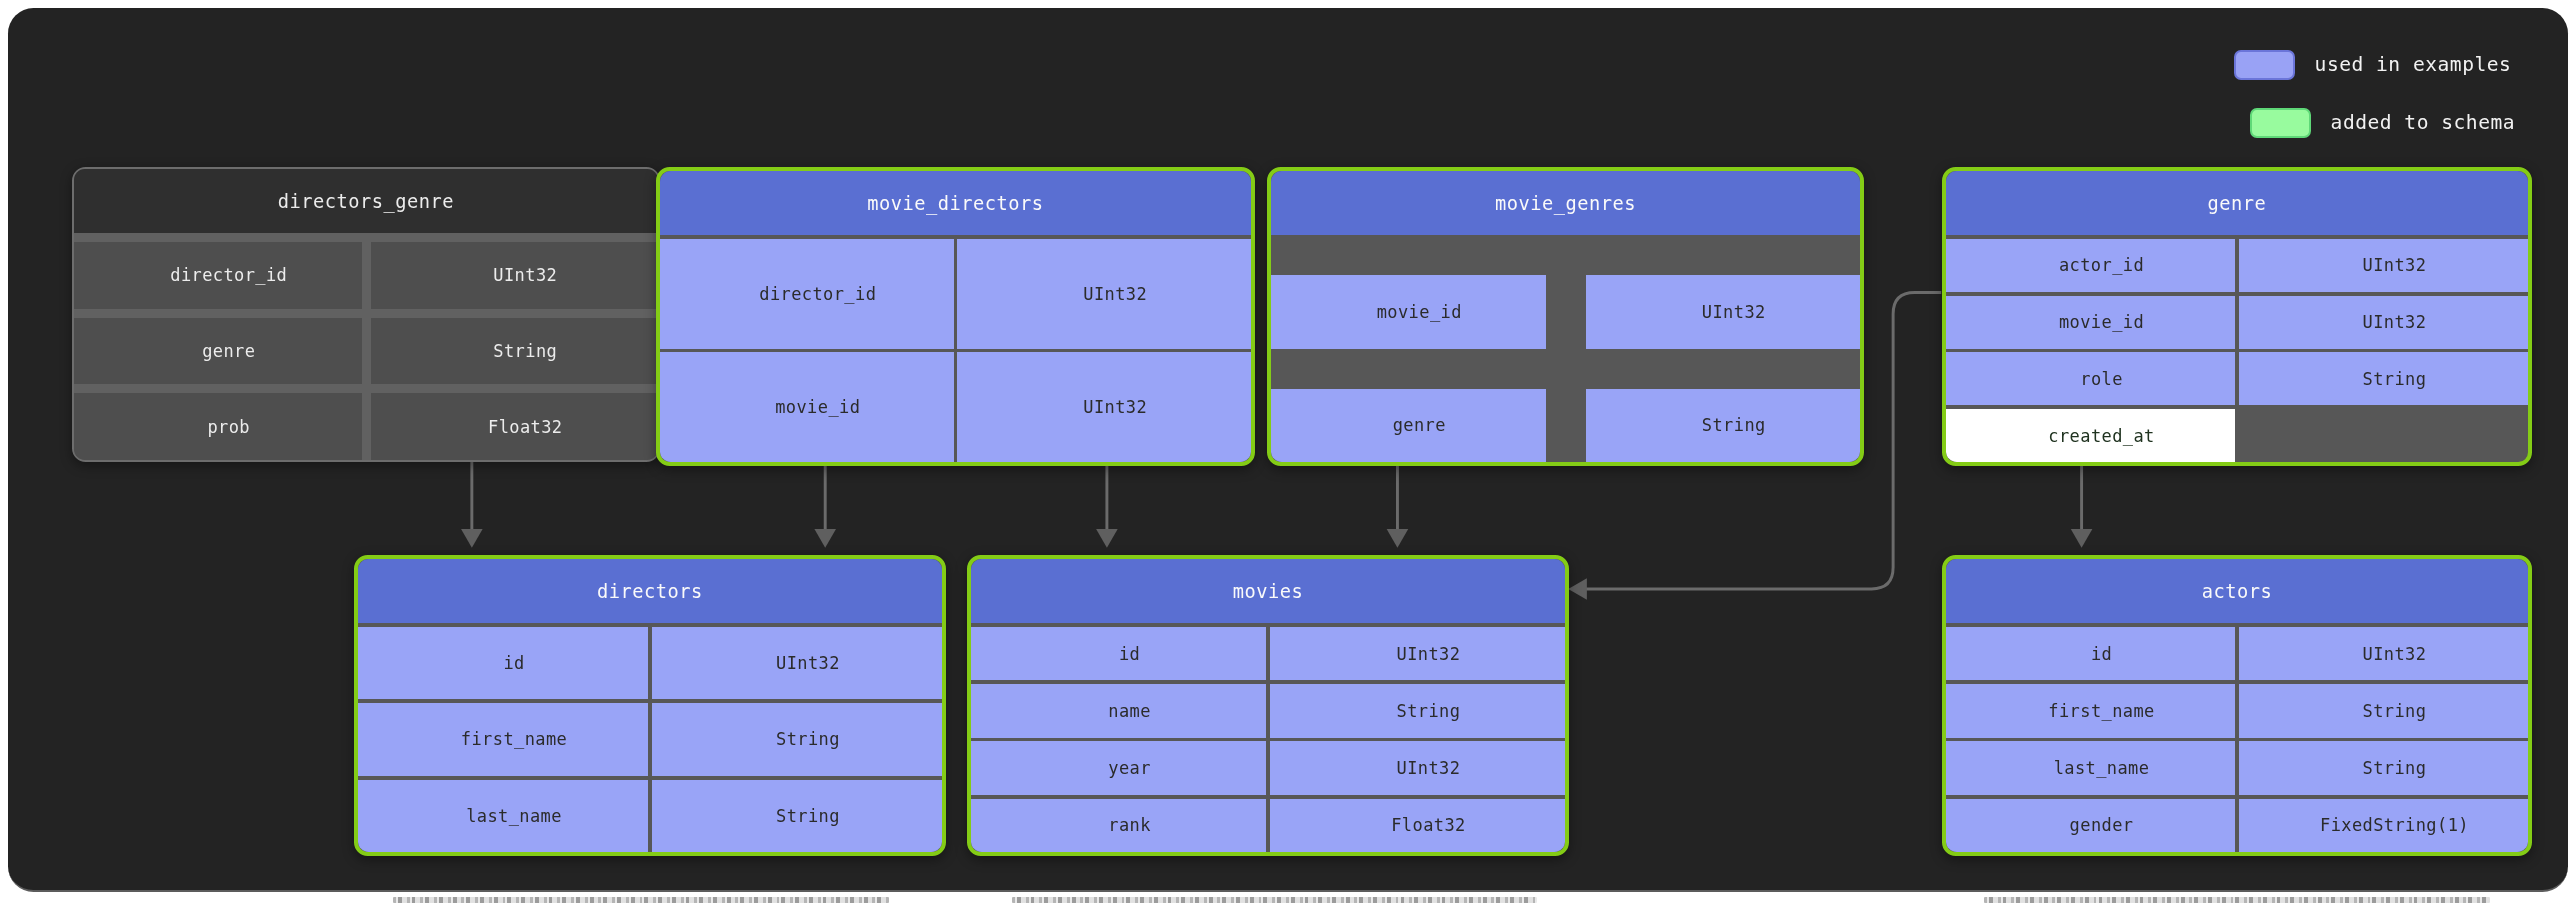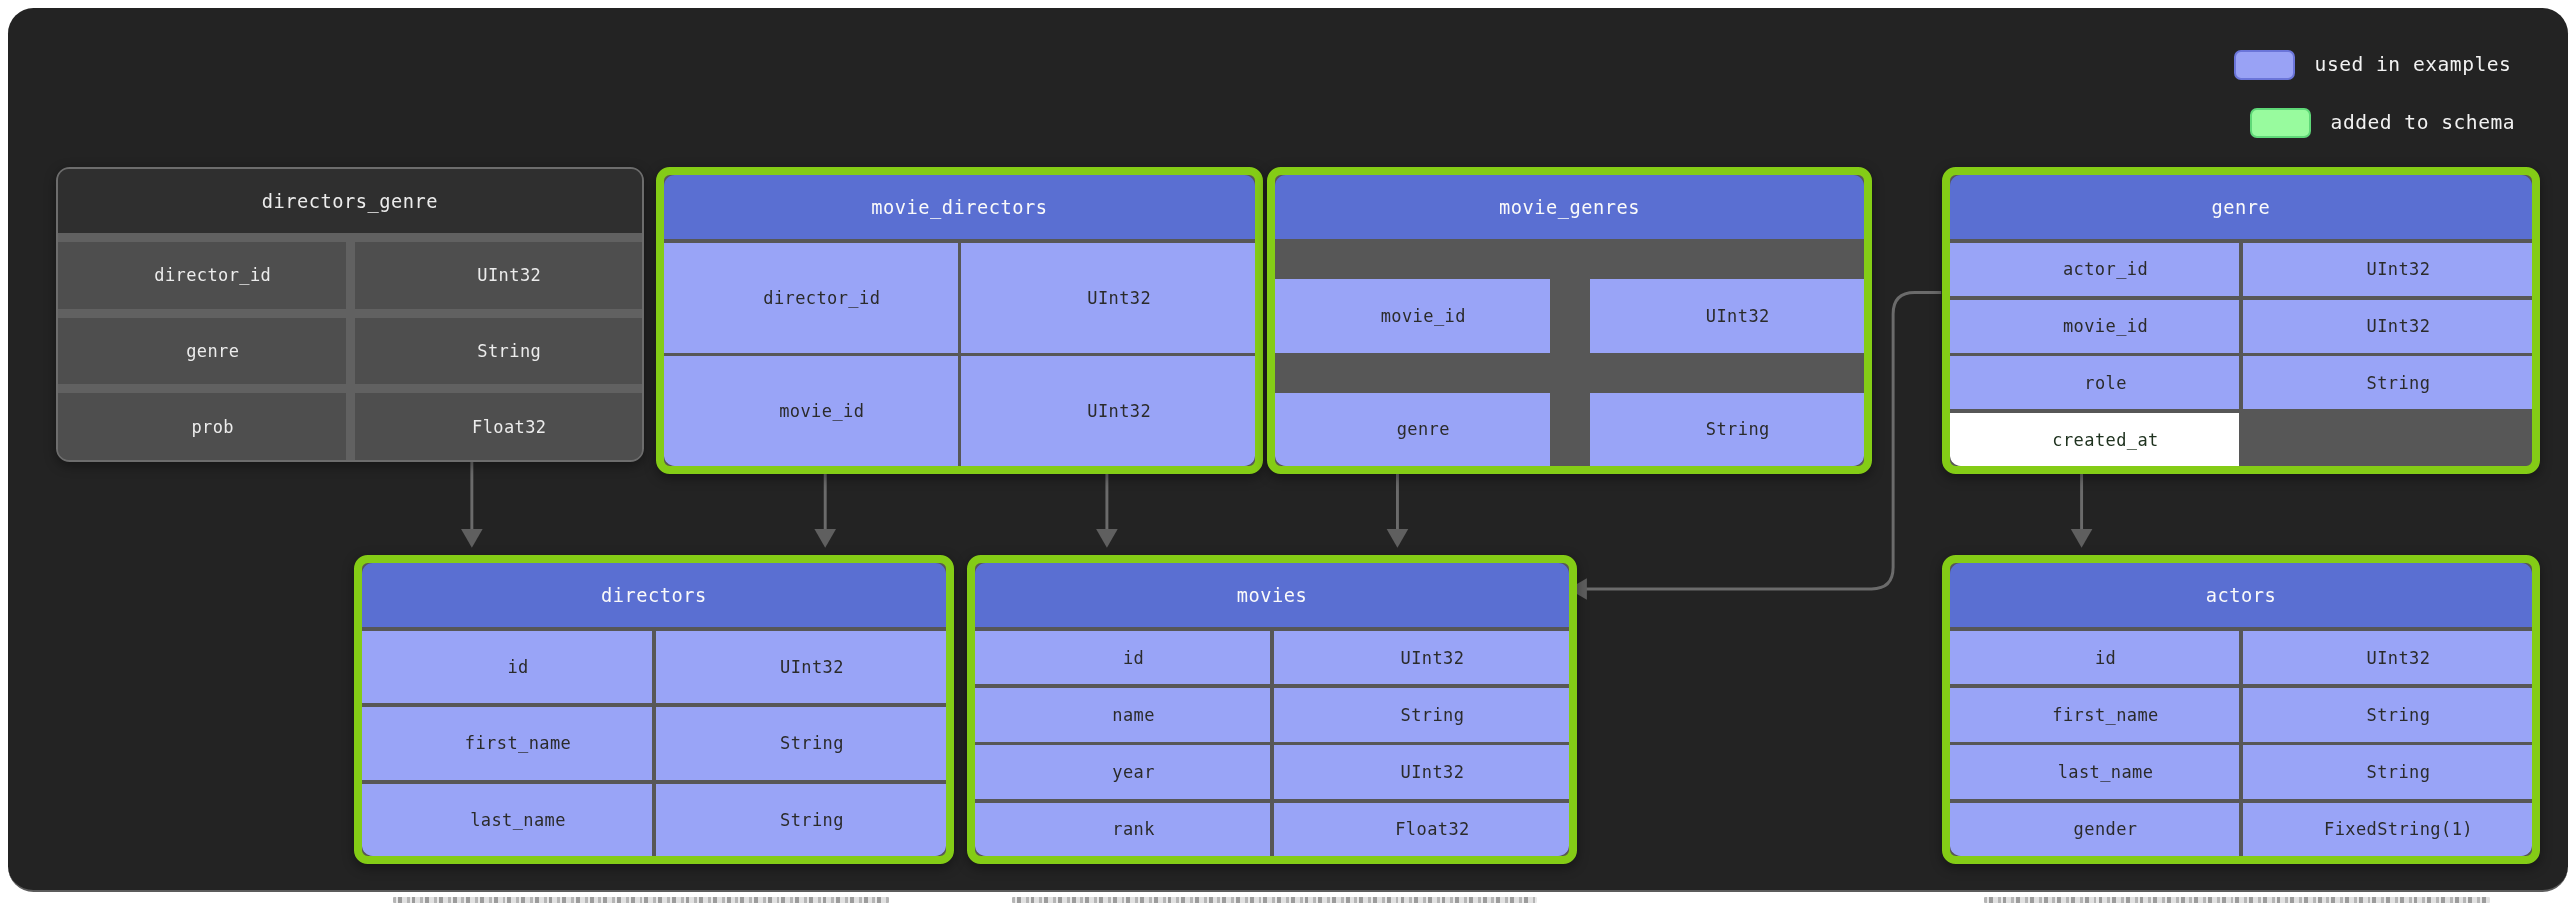--- a/index.html
+++ b/index.html
@@ -13,21 +13,21 @@
   .canvas{
     position:absolute;left:7.9px;top:7.9px;width:2560px;height:882px;
     background:#232323;border-radius:25.5px;
     border-bottom:2px solid #5c5c5c;
   }
   
   .tbl{
     position:absolute;display:grid;grid-template-columns:1fr 1fr;gap:3.9px;
     border-radius:13.7px;box-shadow:0 3.9px 11.8px rgba(0,0,0,.38);
   }
-  .tbl.blue{background:#575757;border:8px solid #84cc16;}
+  .tbl.blue{background:#575757;border:4px solid #84cc16;}
   .tbl.plain{background:#616161;border:2px solid #6d6d6d;}
   .tbl-header{
     grid-column:1 / -1;display:flex;align-items:center;justify-content:center;
     font-size:18.7px;letter-spacing:0.5px;border-radius:10.8px 10.8px 0 0;
   }
   .blue .tbl-header{background:#5a6fd2;color:#fafafa;}
   .plain .tbl-header{background:#2f2f2f;color:#ececec;}
   .cell{
     display:flex;align-items:center;justify-content:center;
     font-size:17px;letter-spacing:0.4px;padding-left:22px;
@@ -91,21 +91,21 @@
     <div class="legend-row" style="left:2234px;top:50px;">
       <div class="swatch blue-sw"></div>
       <div class="legend-label">used in examples</div>
     </div>
     <div class="legend-row" style="left:2234px;top:108px;margin-left:16px;">
       <div class="swatch green-sw"></div>
       <div class="legend-label">added to schema</div>
     </div>
   </div>
 
-  <div class="tbl plain" style="left:56px;top:167px;width:584px;height:291px;grid-template-rows:64px 1fr 1fr 1fr;gap:9px;">
+  <div class="tbl plain" style="left:72px;top:167px;width:584px;height:291px;grid-template-rows:64px 1fr 1fr 1fr;gap:9px;">
     <div class="tbl-header">directors_genre</div>
     <div class="cell">director_id</div>
     <div class="cell">UInt32</div>
     <div class="cell">genre</div>
     <div class="cell">String</div>
     <div class="cell bl">prob</div>
     <div class="cell br">Float32</div>
   </div>
 
   <div class="tbl blue" style="left:656px;top:167px;width:591px;height:291px;grid-template-rows:64px 1fr 1fr;">

